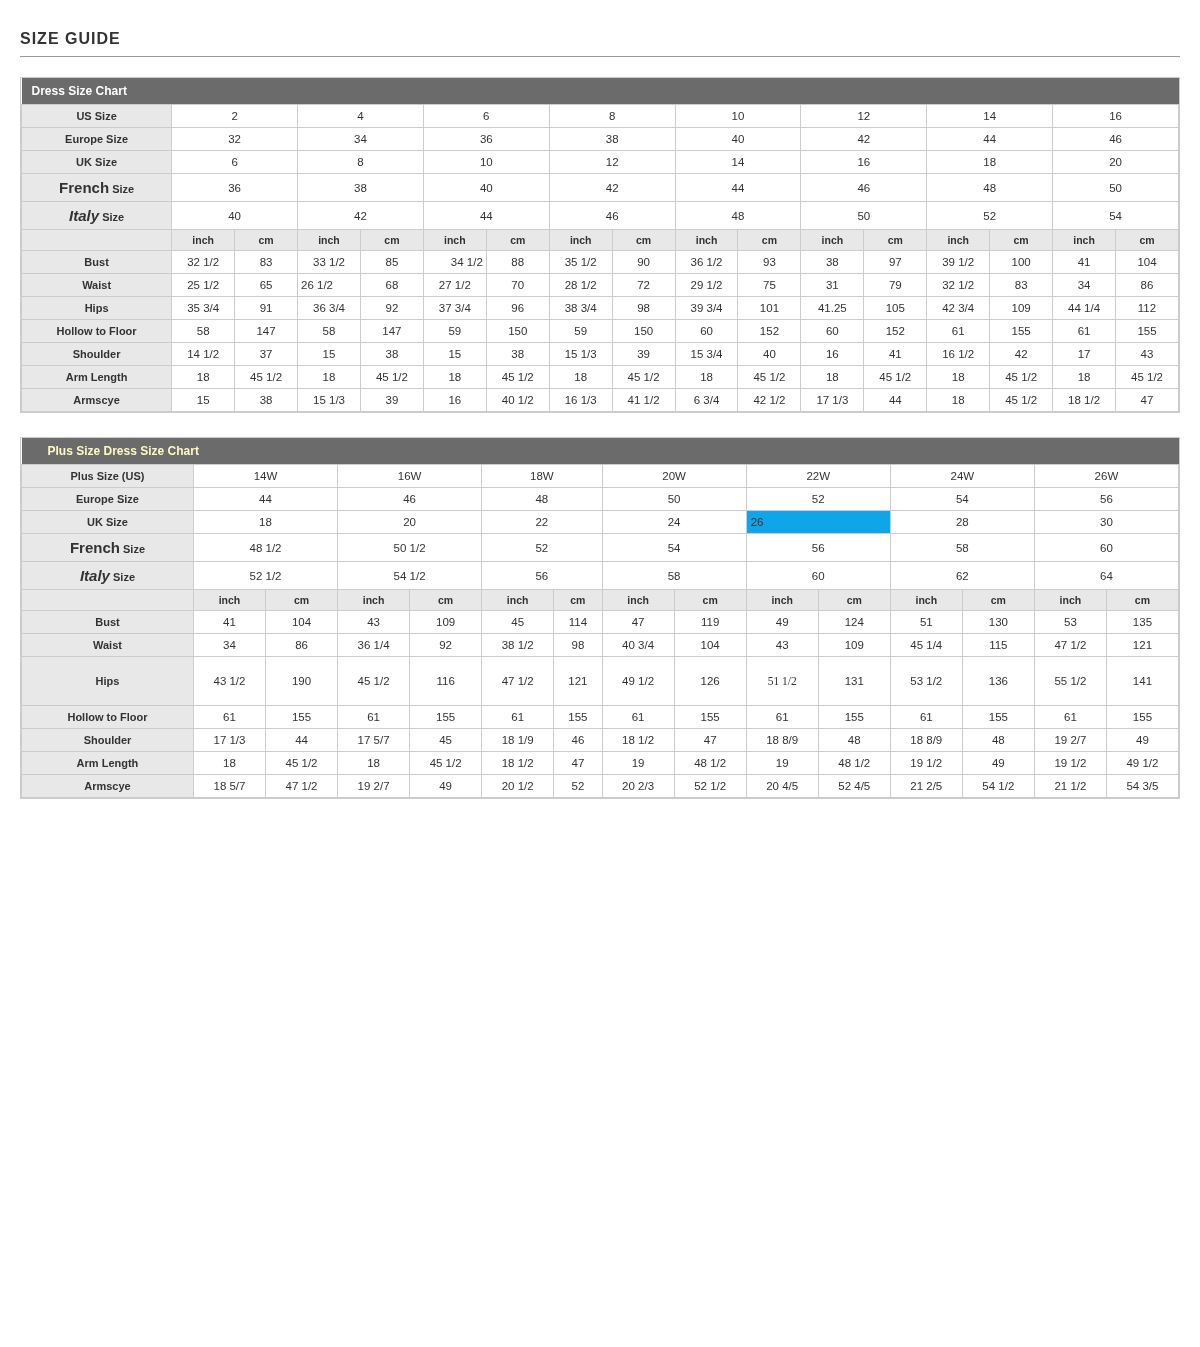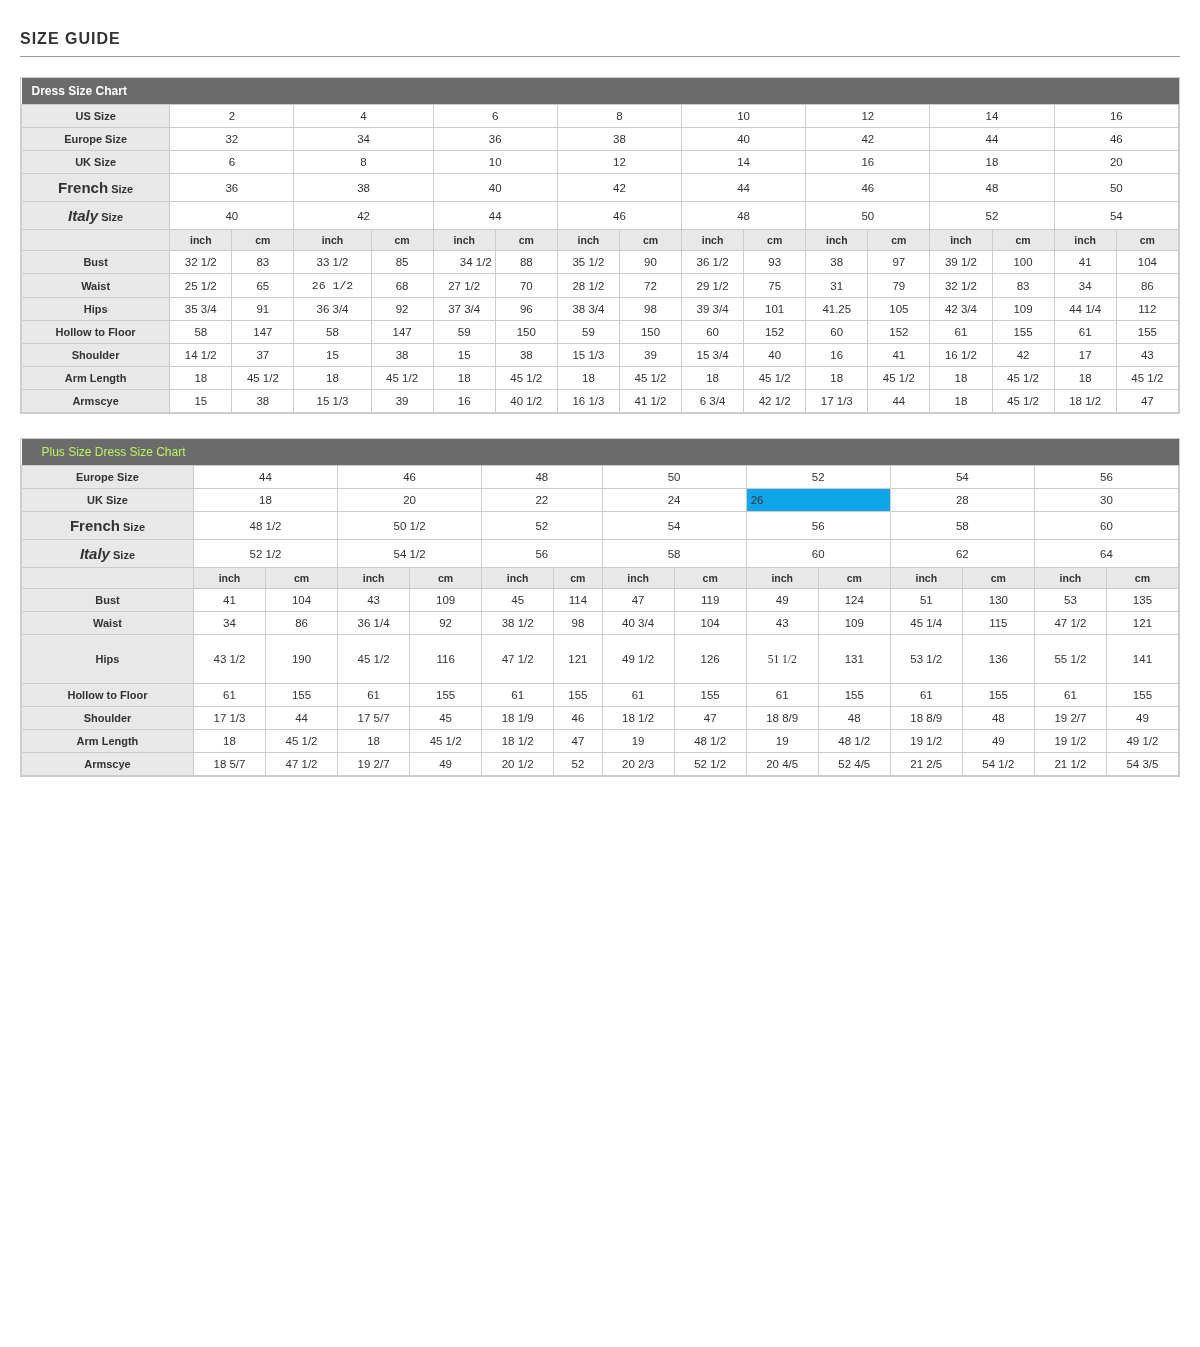--- a/index.html
+++ b/index.html
@@ -133,21 +133,21 @@
           <td style="text-align: center; padding: 5px 3px; border: 1px solid rgb(204, 204, 204);">97</td>
           <td style="text-align: center; padding: 5px 3px; border: 1px solid rgb(204, 204, 204);">39 1/2</td>
           <td style="text-align: center; padding: 5px 3px; border: 1px solid rgb(204, 204, 204);">100</td>
           <td style="text-align: center; padding: 5px 3px; border: 1px solid rgb(204, 204, 204);">41</td>
           <td style="text-align: center; padding: 5px 3px; border: 1px solid rgb(204, 204, 204);">104</td>
         </tr>
         <tr>
           <td style="background: rgb(232, 232, 232); font-weight: bold; text-align: center; padding: 5px 6px; border: 1px solid rgb(204, 204, 204); font-size: 11px;">Waist</td>
           <td style="text-align: center; padding: 5px 3px; border: 1px solid rgb(204, 204, 204);">25 1/2</td>
           <td style="text-align: center; padding: 5px 3px; border: 1px solid rgb(204, 204, 204);">65</td>
-          <td style="text-align: center; padding: 5px 3px; border: 1px solid rgb(204, 204, 204); font-family: Liberation Mono, monospace;">26 1/2</td>
+          <td style="padding: 5px 3px; border: 1px solid rgb(204, 204, 204);">26 1/2</td>
           <td style="text-align: center; padding: 5px 3px; border: 1px solid rgb(204, 204, 204);">68</td>
           <td style="text-align: center; padding: 5px 3px; border: 1px solid rgb(204, 204, 204);">27 1/2</td>
           <td style="text-align: center; padding: 5px 3px; border: 1px solid rgb(204, 204, 204);">70</td>
           <td style="text-align: center; padding: 5px 3px; border: 1px solid rgb(204, 204, 204);">28 1/2</td>
           <td style="text-align: center; padding: 5px 3px; border: 1px solid rgb(204, 204, 204);">72</td>
           <td style="text-align: center; padding: 5px 3px; border: 1px solid rgb(204, 204, 204);">29 1/2</td>
           <td style="text-align: center; padding: 5px 3px; border: 1px solid rgb(204, 204, 204);">75</td>
           <td style="text-align: center; padding: 5px 3px; border: 1px solid rgb(204, 204, 204);">31</td>
           <td style="text-align: center; padding: 5px 3px; border: 1px solid rgb(204, 204, 204);">79</td>
           <td style="text-align: center; padding: 5px 3px; border: 1px solid rgb(204, 204, 204);">32 1/2</td>
@@ -251,21 +251,31 @@
           <td style="text-align: center; padding: 5px 3px; border: 1px solid rgb(204, 204, 204);">47</td>
         </tr>
       </tbody>
   </table>
 </div>
 
 <div class="size-table-wrapper">
   <table>
     <tbody id="plus-table-body">
         <tr>
-          <td colspan="15" class="" style="background: rgb(107, 107, 107); color: #bef264; font-weight: normal; padding: 6px 20px; font-size: 12px;">Plus Size Dress Size Chart</td>
+          <td colspan="15" class="" style="background: rgb(107, 107, 107); color: #fef9c3; font-weight: bold; padding: 6px 26px; font-size: 12px;">Plus Size Dress Size Chart</td>
+        </tr>
+        <tr>
+          <td style="background: rgb(232, 232, 232); font-weight: bold; text-align: center; padding: 5px 6px; border: 1px solid rgb(204, 204, 204); font-size: 11px;">Plus Size (US)</td>
+          <td colspan="2" style="text-align: center; padding: 5px 4px; border: 1px solid rgb(204, 204, 204); background: rgb(255, 255, 255);">14W</td>
+          <td colspan="2" style="text-align: center; padding: 5px 4px; border: 1px solid rgb(204, 204, 204); background: rgb(255, 255, 255);">16W</td>
+          <td colspan="2" style="text-align: center; padding: 5px 4px; border: 1px solid rgb(204, 204, 204); background: rgb(255, 255, 255);">18W</td>
+          <td colspan="2" style="text-align: center; padding: 5px 4px; border: 1px solid rgb(204, 204, 204); background: rgb(255, 255, 255);">20W</td>
+          <td colspan="2" style="text-align: center; padding: 5px 4px; border: 1px solid rgb(204, 204, 204); background: rgb(255, 255, 255);">22W</td>
+          <td colspan="2" style="text-align: center; padding: 5px 4px; border: 1px solid rgb(204, 204, 204); background: rgb(255, 255, 255);">24W</td>
+          <td colspan="2" style="text-align: center; padding: 5px 4px; border: 1px solid rgb(204, 204, 204); background: rgb(255, 255, 255);">26W</td>
         </tr>
         <tr>
           <td style="background: rgb(232, 232, 232); font-weight: bold; text-align: center; padding: 5px 6px; border: 1px solid rgb(204, 204, 204); font-size: 11px;">Europe Size</td>
           <td colspan="2" style="text-align: center; padding: 5px 4px; border: 1px solid rgb(204, 204, 204); background: rgb(255, 255, 255);">44</td>
           <td colspan="2" style="text-align: center; padding: 5px 4px; border: 1px solid rgb(204, 204, 204); background: rgb(255, 255, 255);">46</td>
           <td colspan="2" style="text-align: center; padding: 5px 4px; border: 1px solid rgb(204, 204, 204); background: rgb(255, 255, 255);">48</td>
           <td colspan="2" style="text-align: center; padding: 5px 4px; border: 1px solid rgb(204, 204, 204); background: rgb(255, 255, 255);">50</td>
           <td colspan="2" style="text-align: center; padding: 5px 4px; border: 1px solid rgb(204, 204, 204); background: rgb(255, 255, 255);">52</td>
           <td colspan="2" style="text-align: center; padding: 5px 4px; border: 1px solid rgb(204, 204, 204); background: rgb(255, 255, 255);">54</td>
           <td colspan="2" style="text-align: center; padding: 5px 4px; border: 1px solid rgb(204, 204, 204); background: rgb(255, 255, 255);">56</td>

